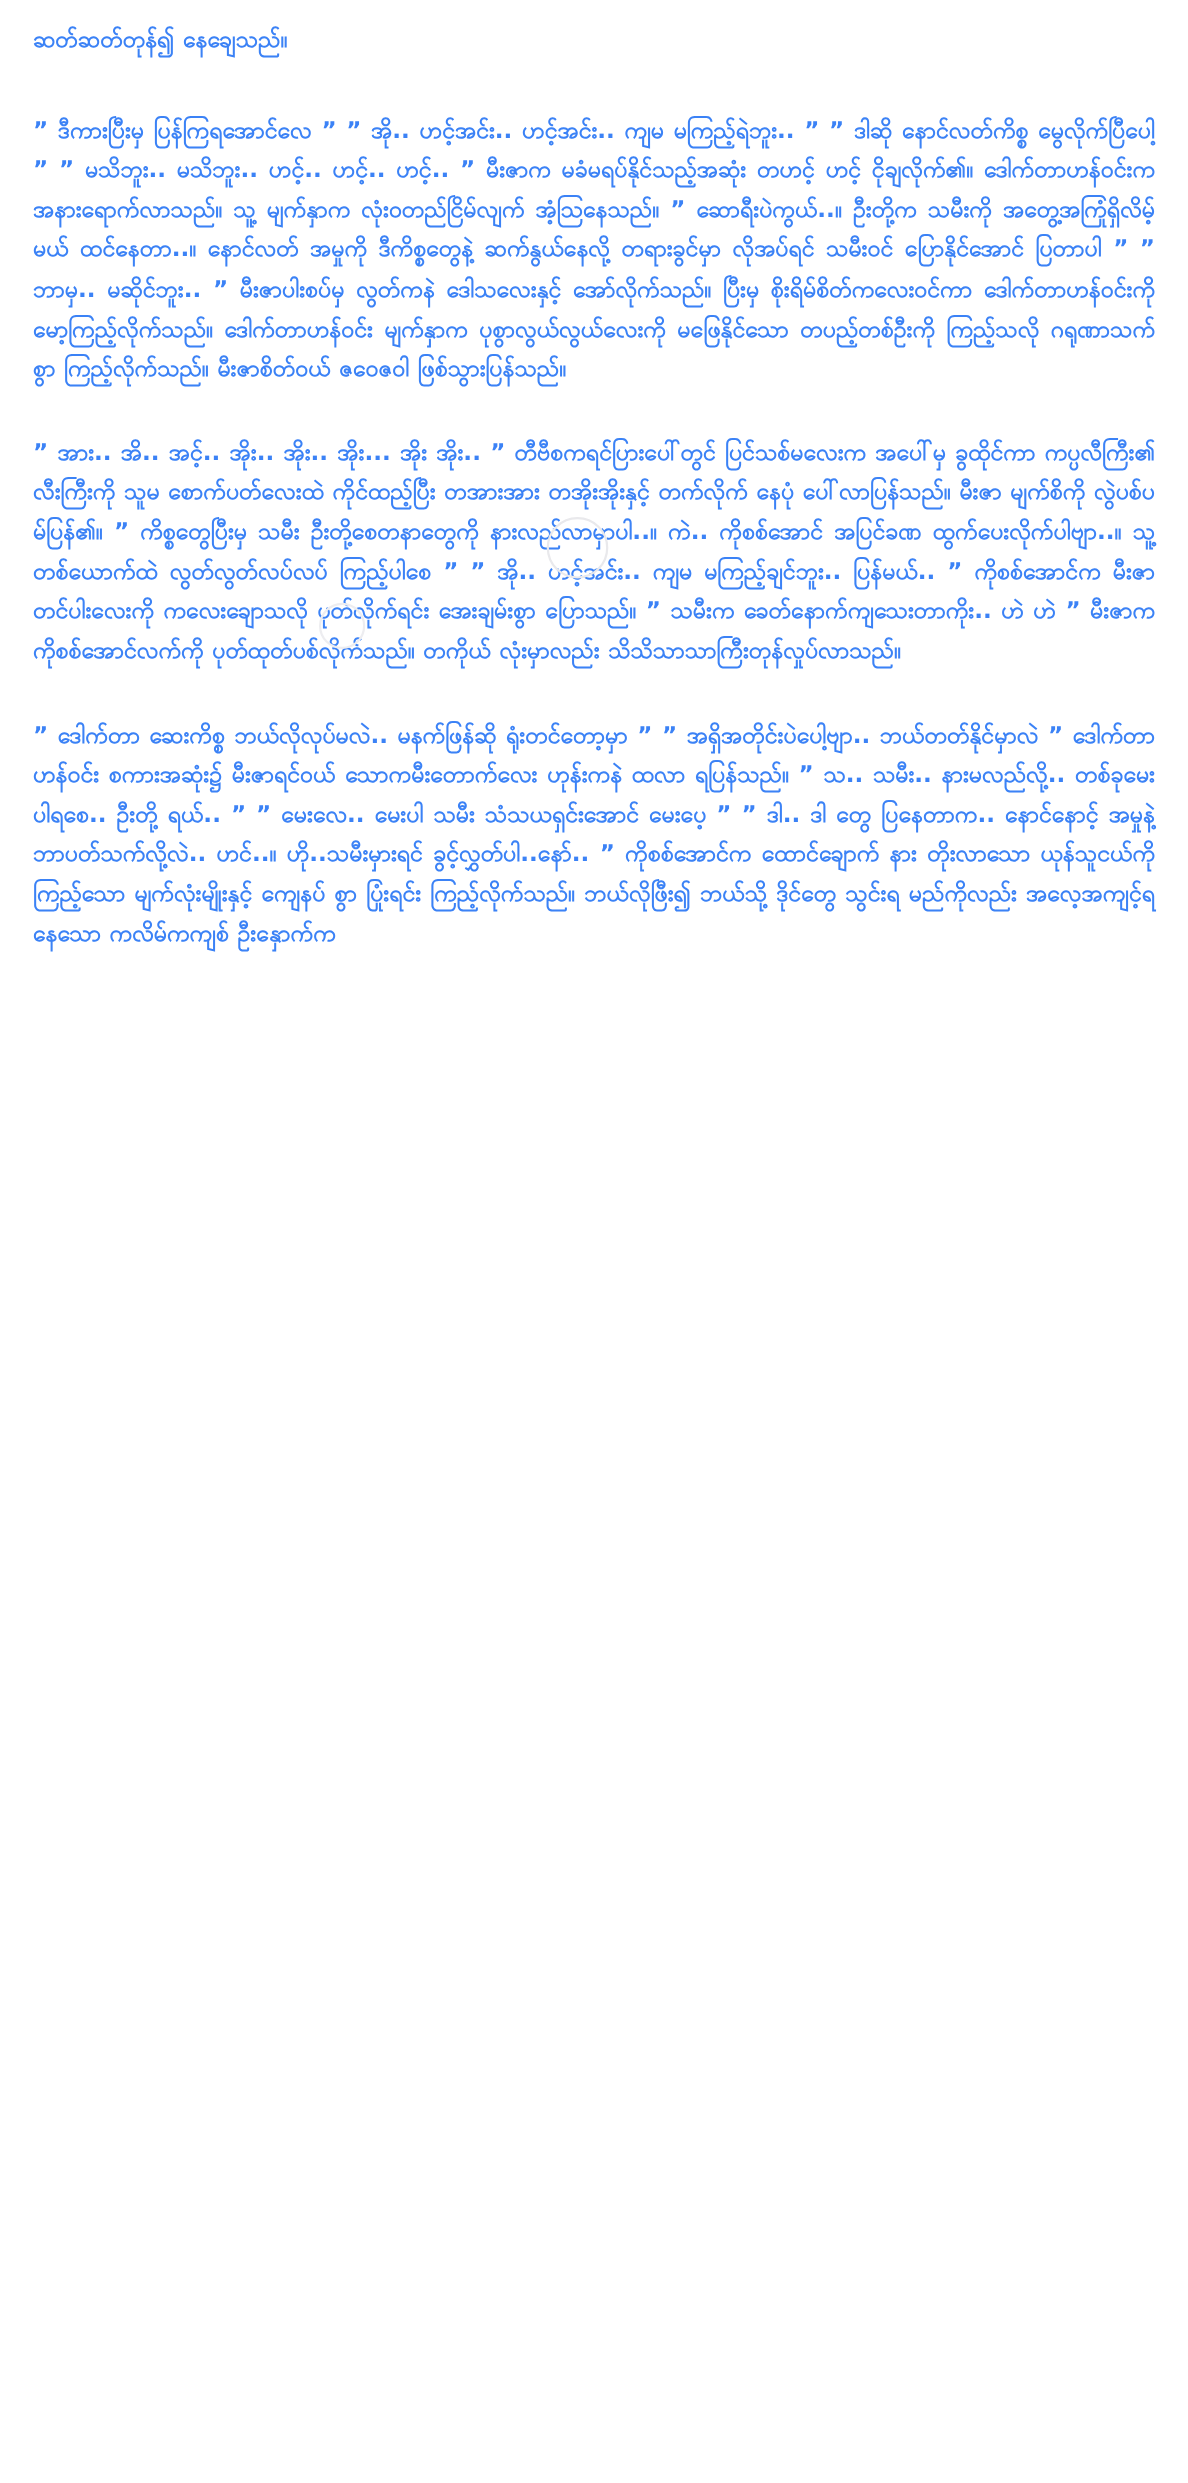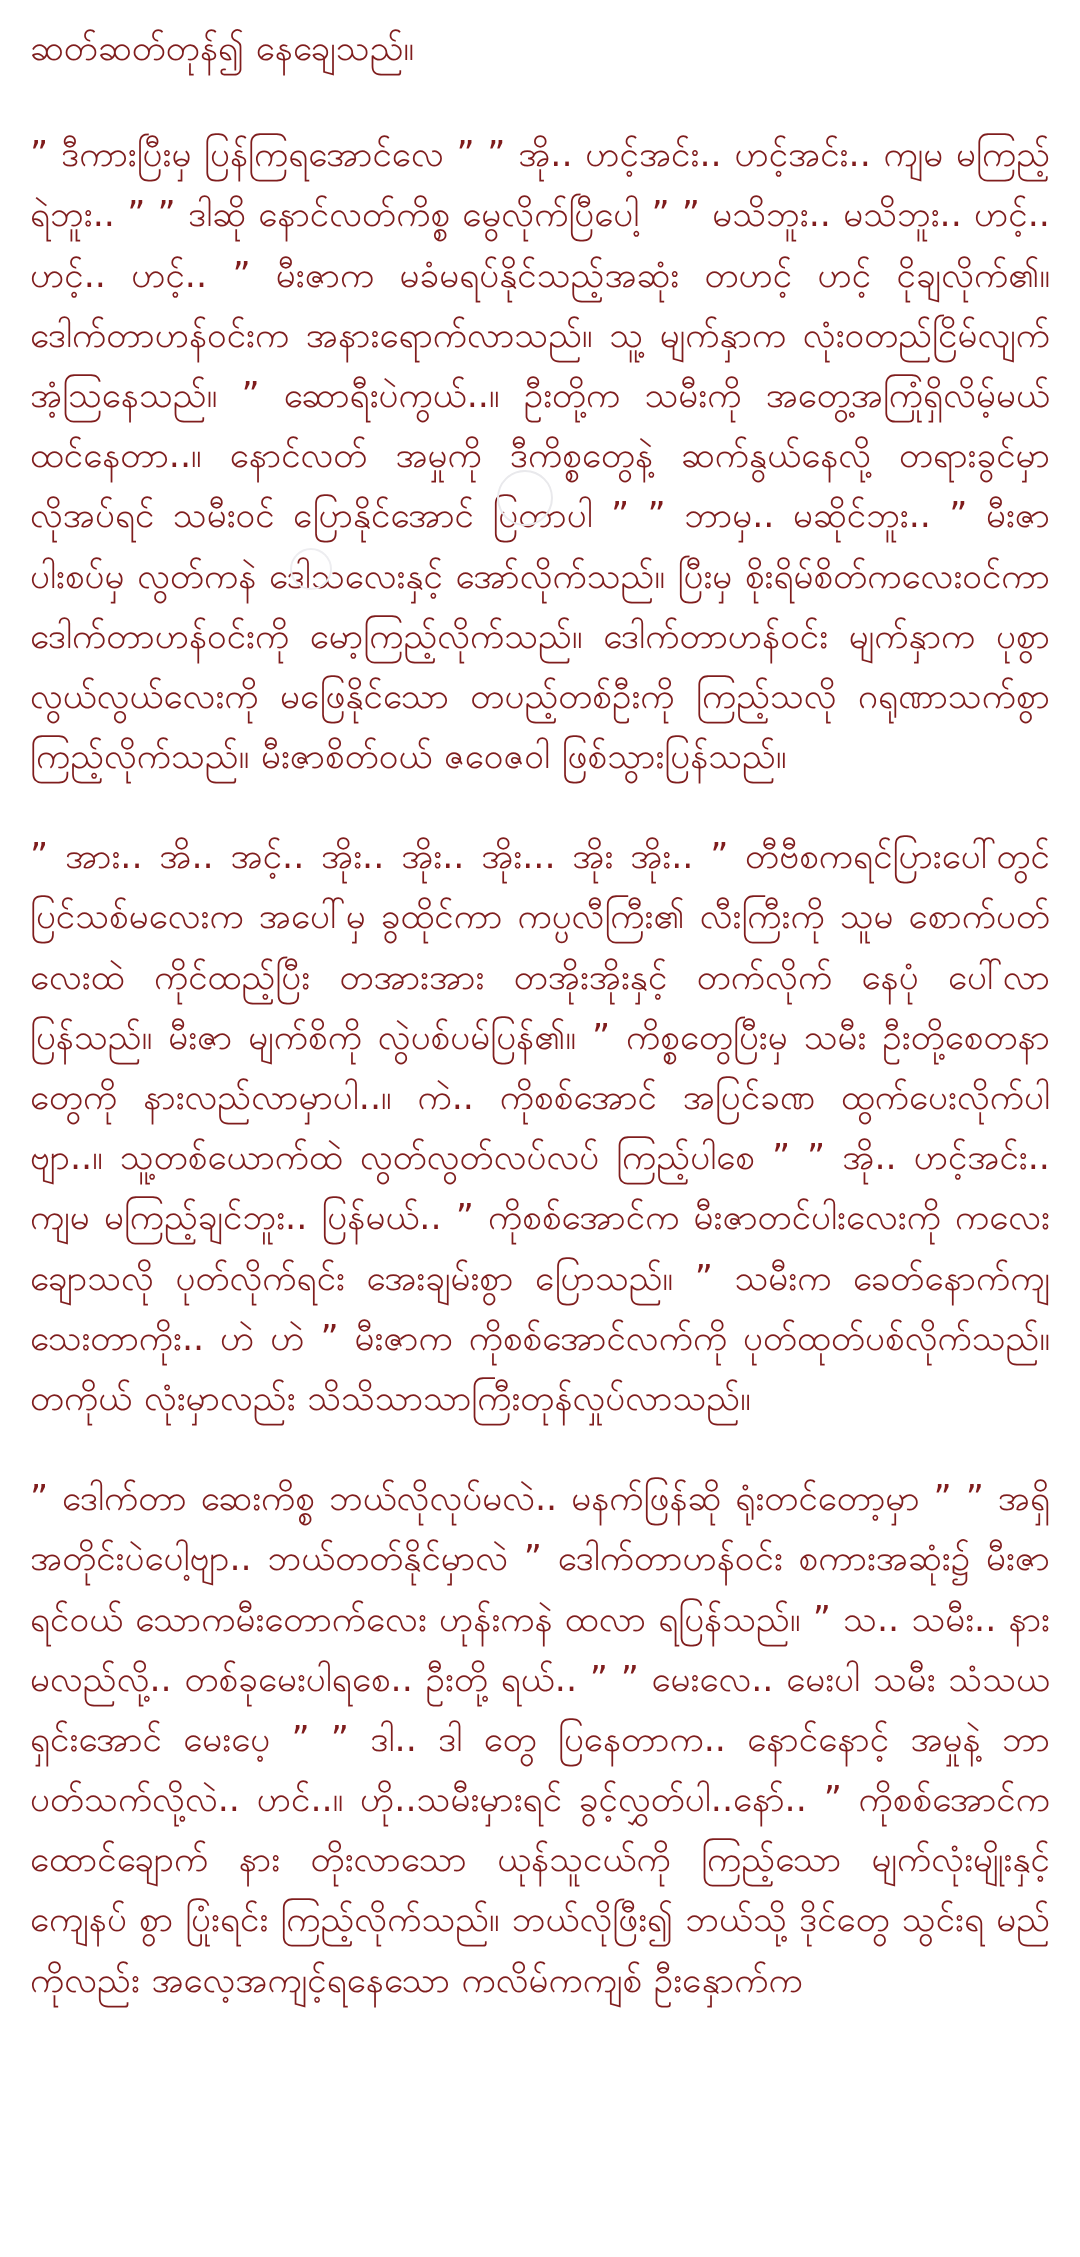--- a/index.html
+++ b/index.html
@@ -16,27 +16,28 @@
   .page {
     width: 1080px;
     min-height: 2257px;
     box-sizing: border-box;
     padding: 18px 30px 10px 30px;
     background: #ffffff;
     position: relative;
     overflow: hidden;
   }
   .para {
-    font-size: 35px;
+    font-size: 21px;
     line-height: 1.72;
     text-align: justify;
     text-justify: inter-word;
     margin: 0 0 40px 0;
     word-spacing: 0.5px;
-    color: #7f1d1d;
+    color: #3b82f6;
+    font-weight: bold;
   }
   .para:last-child {
     margin-bottom: 0;
   }
   .para.first {
     margin-bottom: 46px;
   }
   .watermark {
     position: absolute;
     border: 2px solid #e9e9ec;

